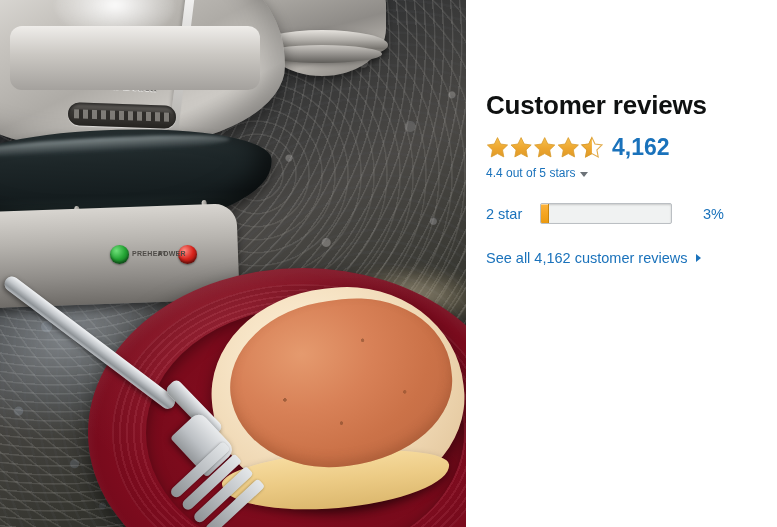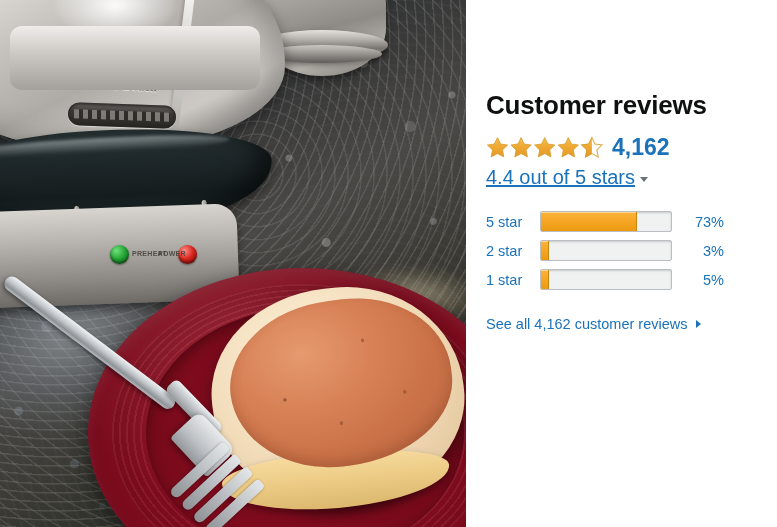--- a/index.html
+++ b/index.html
@@ -382,27 +382,26 @@
   }
   .rv-count {
     font-size: 23px;
     font-weight: bold;
     color: #007185;
     color: #1a72bb;
     line-height: 23px;
   }
   .rv-outof {
     margin-top: 6px;
-    font-size: 20px;
+    font-size: 12px;
     color: #1a72bb;
     display: inline-flex;
     align-items: center;
     gap: 5px;
     cursor: pointer;
-    text-decoration: underline;
   }
   .caret {
     width: 0; height: 0;
     border-left: 4.5px solid transparent;
     border-right: 4.5px solid transparent;
     border-top: 5.5px solid #6c7278;
     display: inline-block;
     margin-top: 3px;
   }
   .hist {
@@ -561,45 +560,31 @@
         <span class="rv-count">4,162</span>
       </div>
 
       <div class="rv-outof">
         <span>4.4 out of 5 stars</span>
         <span class="caret"></span>
       </div>
 
       <div class="hist">
 
-        <div class="hist-row">
-          <span class="hist-label">5 star</span>
-          <span class="hist-track">
-            <span class="hist-fill" style="width: 95px;"></span>
-          </span>
-          <span class="hist-pct">73%</span>
-        </div>
 
 
 
         <div class="hist-row">
           <span class="hist-label">2 star</span>
           <span class="hist-track">
             <span class="hist-fill" style="width: 7px;"></span>
           </span>
           <span class="hist-pct">3%</span>
         </div>
 
-        <div class="hist-row">
-          <span class="hist-label">1 star</span>
-          <span class="hist-track">
-            <span class="hist-fill" style="width: 7px;"></span>
-          </span>
-          <span class="hist-pct">5%</span>
-        </div>
 
       </div>
 
       <div class="rv-seeall">
         <span>See all 4,162 customer reviews</span>
         <span class="arrow-r"></span>
       </div>
 
     </div>
   </div>

